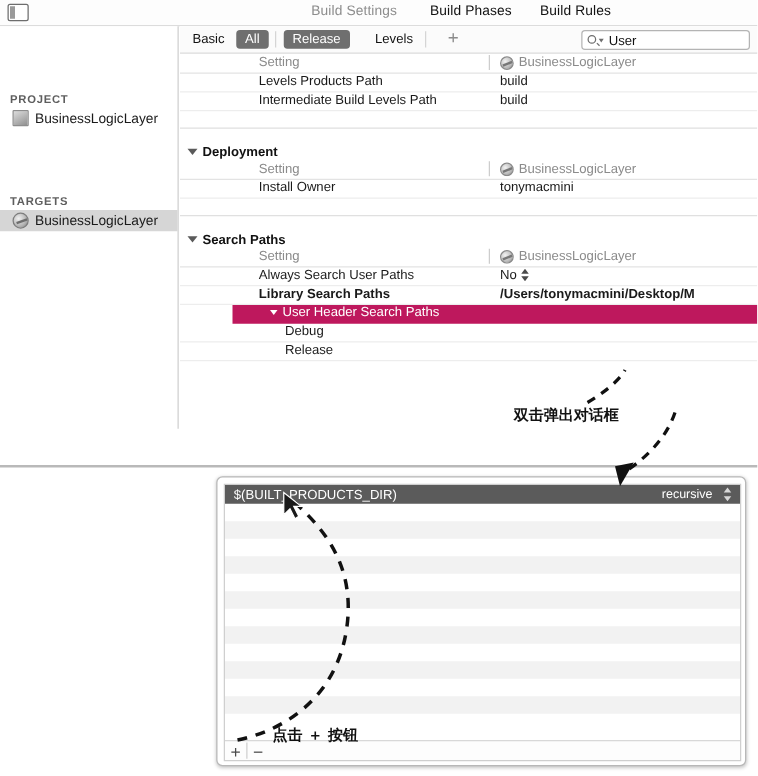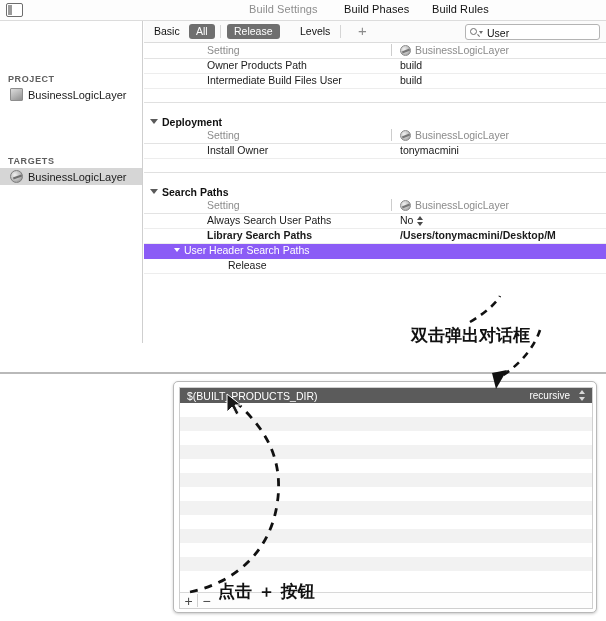--- a/index.html
+++ b/index.html
@@ -144,21 +144,21 @@
   .tri.sm {
     border-left-width: 3.5px; border-right-width: 3.5px; border-top-width: 4.5px;
     border-top-color: #fff;
   }
   .srow {
     display: flex; height: 15px; align-items: flex-start;
     font-size: 10.5px; color: #1a1a1a; border-bottom: 1px solid #ededed;
   }
   .srow.hdr { color: #8b8b8b; border-bottom: 1px solid #e3e3e3; }
   .srow.bold .sname, .srow.bold .sval { font-weight: bold; }
-  .srow.sel { background: #8b5cf6; color: #fff; border-bottom: none; }
+  .srow.sel { background: #be185d; color: #fff; border-bottom: none; margin-left: 42px; }
   .sname { width: 247px; padding-left: 63px; white-space: nowrap; overflow: hidden; }
   .srow.hdr .sname { padding-left: 63px; }
   .sval { flex: 1; padding-left: 8px; white-space: nowrap; overflow: hidden;
           border-left: 1px solid transparent; }
   .srow.hdr .sval { display: flex; align-items: center; border-left: 1px solid #cdcdcd; }
   .sub-name { padding-left: 30px; display: flex; align-items: center; }
   .child-name { padding-left: 84px; }
   .spacer { height: 13px; }
   .grp-gap { height: 11px; }
   .sep-line { height: 1px; background: #e0e0e0; }
@@ -206,21 +206,21 @@
     background: #fdfdfd; border-top: 1px solid #d8d8d8;
     display: flex; align-items: center;
   }
   .foot-btn {
     width: 17px; text-align: center; font-size: 14px; color: #4a4a4a; line-height: 14px;
   }
   .foot-div { width: 1px; height: 13px; background: #d0d0d0; }
 
   
   .cn-note {
-    position: absolute; font-size: 17px; color: #111; white-space: nowrap;
+    position: absolute; font-size: 12px; color: #111; white-space: nowrap;
     font-family: "DejaVu Sans", sans-serif; font-weight: bold;
   }
   #note-dbl { left: 411px; top: 324px; }
   #note-click { left: 218px; top: 580px; }
   .arrow-svg { position: absolute; left: 0; top: 0; pointer-events: none; }
 </style>
 </head>
 <body>
 
 <div id="root">
@@ -271,25 +271,25 @@
       <div class="settings">
 
         <div class="srow hdr">
           <span class="sname">Setting</span>
           <span class="sval">
             <span class="ico-hdr"></span>
             <span>BusinessLogicLayer</span>
           </span>
         </div>
         <div class="srow">
-          <span class="sname">Owner Products Path</span>
+          <span class="sname">Levels Products Path</span>
           <span class="sval">build</span>
         </div>
         <div class="srow">
-          <span class="sname">Intermediate Build Files User</span>
+          <span class="sname">Intermediate Build Levels Path</span>
           <span class="sval">build</span>
         </div>
         <div class="spacer"></div>
         <div class="sep-line"></div>
         <div class="grp-gap"></div>
 
         <div class="grp-hdr">
           <span class="tri"></span>
           <span>Deployment</span>
         </div>
@@ -330,20 +330,24 @@
           <span class="sval">/Users/tonymacmini/Desktop/M</span>
         </div>
         <div class="srow sel">
           <span class="sname sub-name">
             <span class="tri sm"></span>
             <span>User Header Search Paths</span>
           </span>
           <span class="sval"></span>
         </div>
         <div class="srow">
+          <span class="sname child-name">Debug</span>
+          <span class="sval"></span>
+        </div>
+        <div class="srow">
           <span class="sname child-name">Release</span>
           <span class="sval"></span>
         </div>
       </div>
     </div>
   </div>
 
   <div class="dialog">
     <div class="dlg-inner">
       <div class="dlg-head">

